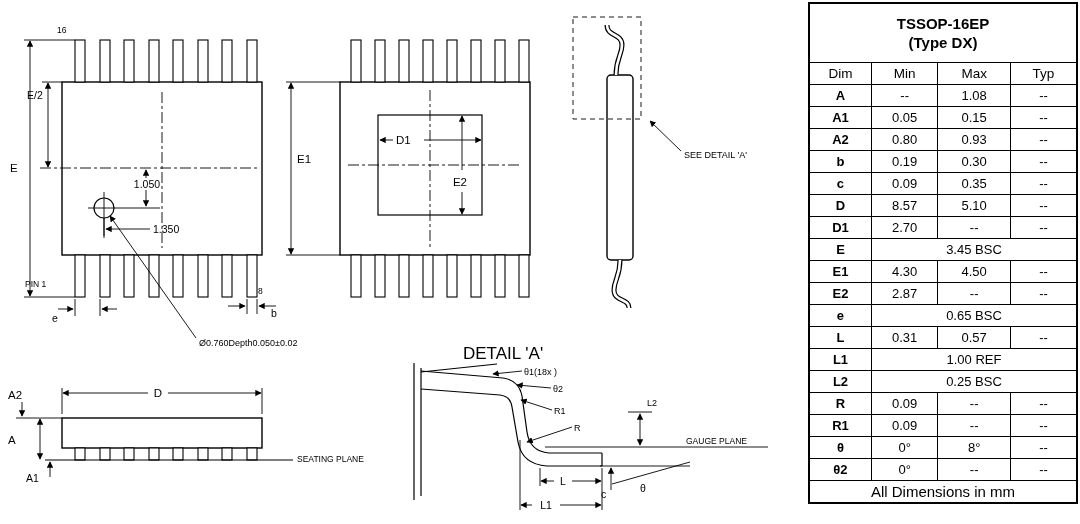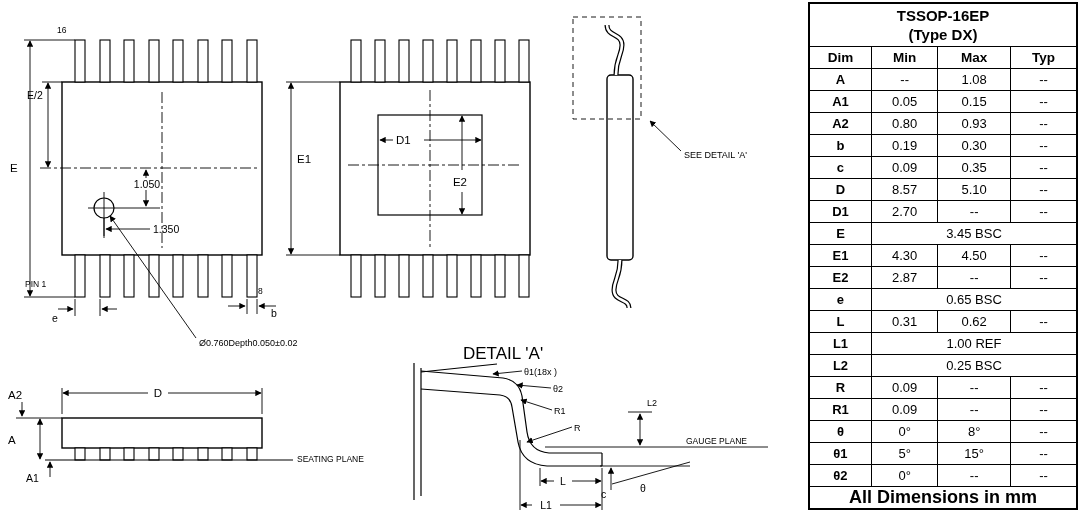--- a/index.html
+++ b/index.html
@@ -19,25 +19,25 @@
   .dash { fill:none; stroke:#000; stroke-width:0.9; stroke-dasharray:11 3 3 3; }
   .dashbox { fill:none; stroke:#000; stroke-width:0.9; stroke-dasharray:5 4; }
   .leadblack { fill:none; stroke:#000; stroke-width:5; }
   .leadwhite { fill:none; stroke:#fff; stroke-width:2.6; }
 
   
   table.spec-table { position:absolute; left:808px; top:2px; width:270px;
     border-collapse:collapse; border:2px solid #000; table-layout:fixed; }
   table.spec-table td { border:1px solid #000; text-align:center; height:22px;
     font-size:13px; padding:0 2px; color:#000; white-space:nowrap; }
-  table.spec-table td.ttl-cell { height:auto; padding:2px 0; }
+  table.spec-table td.ttl-cell { height:auto; padding:10px 0; }
   table.spec-table .ttl { font-size:15px; font-weight:bold; line-height:19px; }
-  table.spec-table td.hd { font-weight:bold; font-size:13.5px;margin-top:44px; }
+  table.spec-table td.hd { font-weight:normal; font-size:13.5px;margin-top:44px; }
   table.spec-table td.dim { font-weight:bold; }
-  table.spec-table td.foot { font-weight:bold; font-size:18px; }
+  table.spec-table td.foot { font-weight:normal; font-size:15px; }
   col.c-dim { width:62px; } col.c-min { width:66px; } col.c-max { width:72px; } col.c-typ { width:66px; }
 </style>
 </head>
 <body>
 
 <div id="page">
 
 
   <svg class="drawings" width="808" height="524" viewBox="0 0 808 524">
     <defs>
@@ -362,21 +362,21 @@
       <td>--</td>
       <td>--</td>
     </tr>
     <tr>
       <td class="dim">e</td>
       <td colspan="3">0.65 BSC</td>
     </tr>
     <tr>
       <td class="dim">L</td>
       <td>0.31</td>
-      <td>0.62</td>
+      <td>0.57</td>
       <td>--</td>
     </tr>
     <tr>
       <td class="dim">L1</td>
       <td colspan="3">1.00  REF</td>
     </tr>
     <tr>
       <td class="dim">L2</td>
       <td colspan="3">0.25 BSC</td>
     </tr>
@@ -392,26 +392,20 @@
       <td>--</td>
       <td>--</td>
     </tr>
     <tr>
       <td class="dim">θ</td>
       <td>0°</td>
       <td>8°</td>
       <td>--</td>
     </tr>
     <tr>
-      <td class="dim">θ1</td>
-      <td>5°</td>
-      <td>15°</td>
-      <td>--</td>
-    </tr>
-    <tr>
       <td class="dim">θ2</td>
       <td>0°</td>
       <td>--</td>
       <td>--</td>
     </tr>
     <tr>
       <td colspan="4" class="foot">All Dimensions in mm</td>
     </tr>
   </tbody>
     </table>

